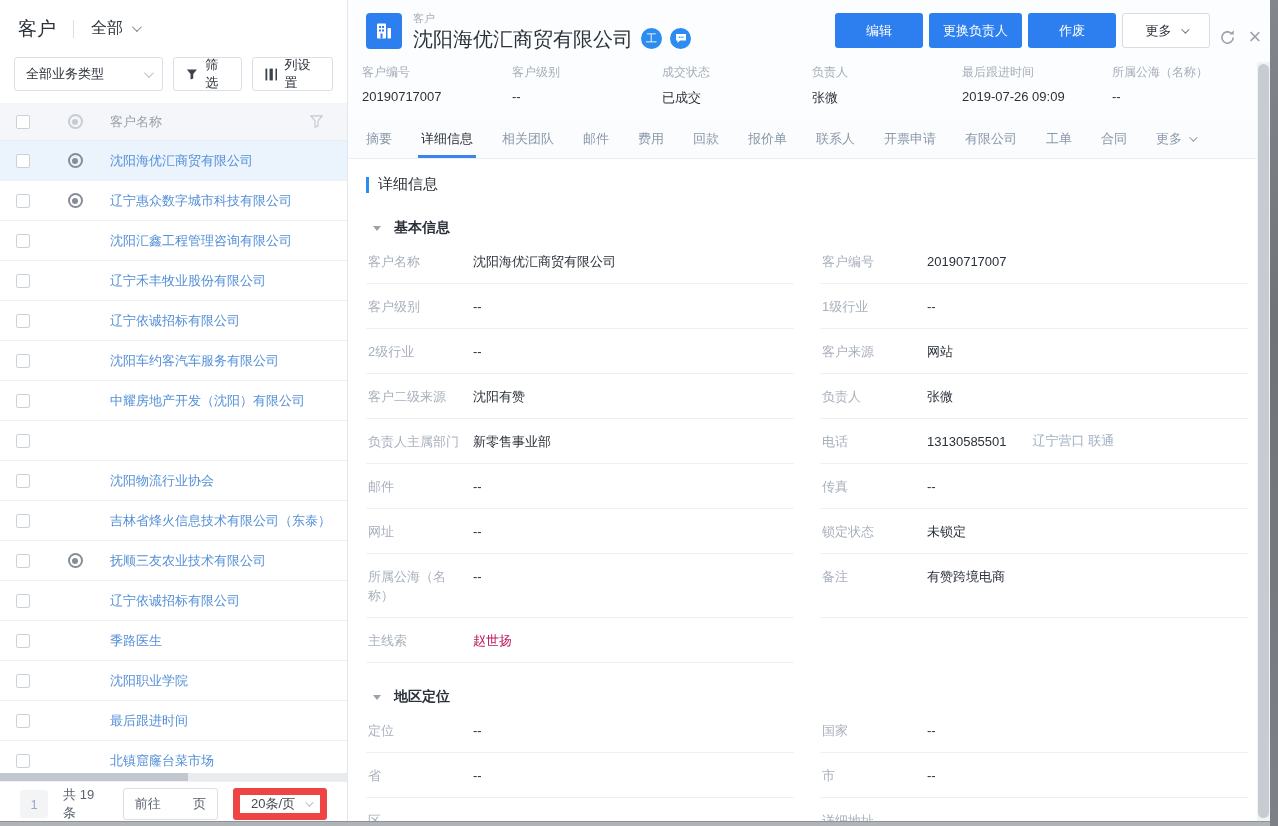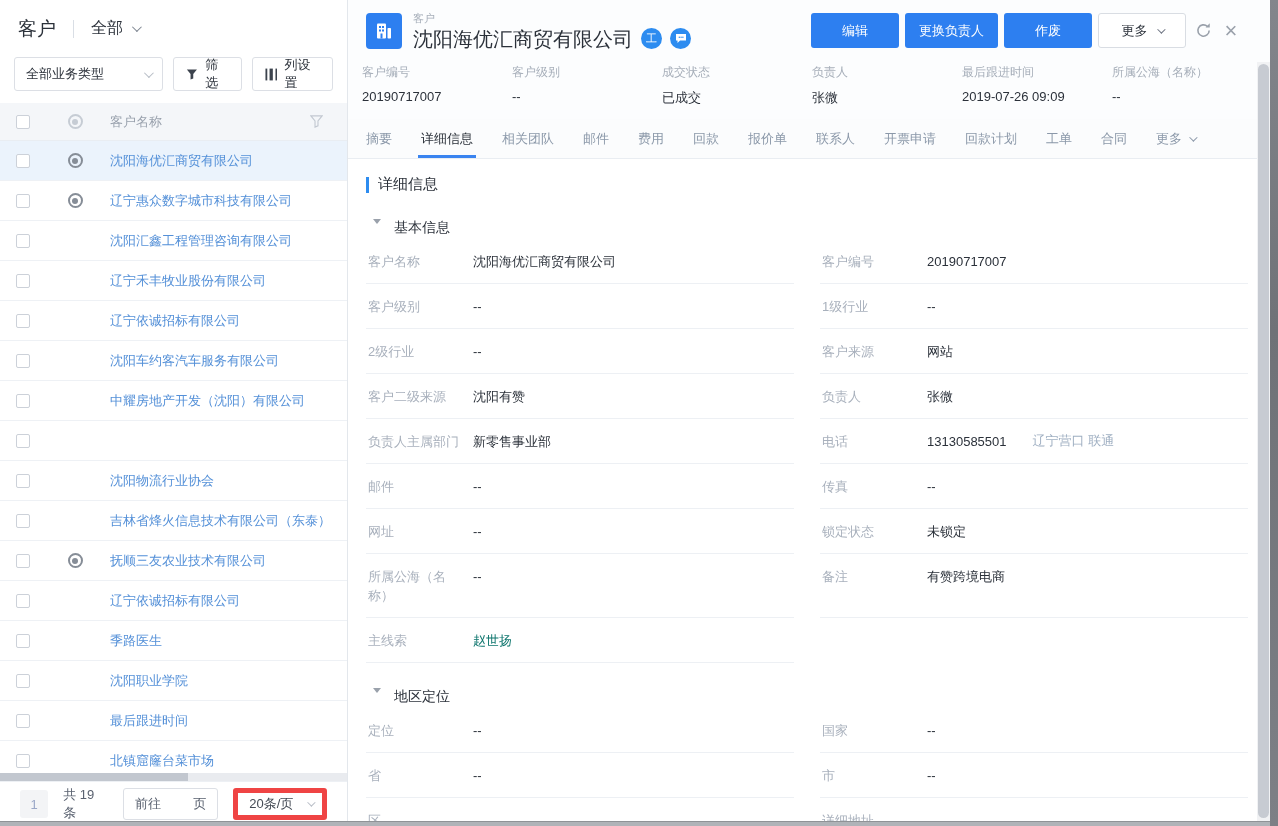--- a/index.html
+++ b/index.html
@@ -29,60 +29,60 @@
   .hdr-funnel { position:absolute; right:24px; top:12px; }
   .list { flex:1; overflow:hidden; }
   .row { height:40px; display:flex; align-items:center; border-bottom:1px solid #eef1f5; }
   .row.selected { background:#ebf3fc; }
   .row-name { margin-left:26px; color:#5490d8; white-space:nowrap; overflow:hidden; cursor:pointer; padding-right:8px; }
   .hscroll { flex:none; height:8px; background:#e9ebef; position:relative; }
   .hscroll-thumb { position:absolute; left:0; top:0; height:8px; width:188px; background:#c2c7cf; }
   .pagination { flex:none; height:45px; border-top:1px solid #edf0f4; display:flex; align-items:center; padding:0 20px; gap:15px; color:#5a6270; }
   .page-num { width:30px; height:28px; background:#f3f4f6; color:#9aa7c7; display:flex; align-items:center; justify-content:center; border-radius:3px; cursor:pointer; }
   .goto-box { width:100px; height:32px; border:1px solid #dcdfe5; border-radius:3px; display:flex; align-items:center; justify-content:space-between; padding:0 11px; color:#5a6270; cursor:text; }
-  .size-select { width:98px; height:32px; border:5px solid #ef4444; border-radius:3px; display:flex; align-items:center; justify-content:space-between; padding:0 9px 0 11px; color:#434a54; cursor:pointer; }
+  .size-select { width:98px; height:32px; border:7px solid #ef4444; border-radius:3px; display:flex; align-items:center; justify-content:space-between; padding:0 9px 0 11px; color:#434a54; cursor:pointer; }
   .size-select .chev { border-color:#b7bdc6; }
 
   
   .right-panel { flex:1; min-width:0; display:flex; flex-direction:column; position:relative; background:#fff; }
   .rp-top { background:#fcfdfe; flex:none; }
   .rp-header { height:62px; display:flex; align-items:center; padding:0 18px; position:relative; }
   .entity-icon { width:36px; height:36px; border-radius:4px; background:#2d7ff0; flex:none; display:flex; align-items:center; justify-content:center; }
   .title-block { margin-left:11px; }
   .entity-label { font-size:11px; color:#a6aeb9; line-height:15px; }
   .title-row { display:flex; align-items:center; gap:8px; }
   .company-title { font-size:20px; color:#2b313a; line-height:26px; }
   .round-icon { width:21px; height:21px; border-radius:50%; background:#2d8cf0; color:#fff; display:flex; align-items:center; justify-content:center; font-size:11px; cursor:pointer; flex:none; }
-  .hdr-actions { position:absolute; right:28px; top:13px; display:flex; align-items:center; gap:6px; }
+  .hdr-actions { position:absolute; right:4px; top:13px; display:flex; align-items:flex-end; gap:6px; }
   .btn-primary { min-width:88px; height:35px; background:#2d7ff0; color:#fff; font-size:13px; border:none; border-radius:3px; padding:0 14px; cursor:pointer; font-family:inherit; }
   .btn-more { width:88px; height:35px; background:#fff; border:1px solid #d9dde3; border-radius:3px; color:#2b313a; display:flex; align-items:center; justify-content:center; gap:9px; cursor:pointer; }
   .btn-more .chev { border-color:#6b7280; }
   .icon-btn { color:#9aa1ab; cursor:pointer; display:flex; align-items:center; justify-content:center; width:22px; height:22px; }
   .close-glyph { font-size:22px; line-height:20px; color:#9aa1ab; }
   .rp-summary { display:flex; padding:2px 0 12px 14px; }
   .sum-col { width:150px; flex:none; }
   .sum-col:last-child { flex:1; }
   .sum-label { font-size:12px; color:#a6aeb9; margin-bottom:8px; }
   .sum-value { font-size:13px; color:#2b313a; }
   .rp-tabs { height:40px; flex:none; display:flex; gap:29px; padding:0 18px; border-bottom:1px solid #e9edf2; background:#fbfcfd; color:#8b98a9; }
   .tab { display:flex; align-items:center; gap:7px; position:relative; cursor:pointer; white-space:nowrap; }
   .tab.active { color:#2b313a; }
   .tab.active::after { content:''; position:absolute; left:-3px; right:-3px; bottom:0; height:3px; background:#3a84f0; }
   .tab .chev { border-color:#8b98a9; }
 
   .rp-content { flex:1; overflow:hidden; padding:0 22px 0 18px; }
   .section-title { margin-top:16px; display:flex; align-items:center; font-size:15px; font-weight:500; color:#2b313a; }
   .section-bar { width:3px; height:16px; background:#2d8cf0; margin-right:9px; flex:none; }
-  .group-header { margin-top:25px; margin-bottom:2px; display:flex; gap:13px; font-size:14px; font-weight:400; color:#2b313a; padding-left:7px; cursor:pointer; }
+  .group-header { margin-top:25px; margin-bottom:2px; display:flex; align-items:center; gap:13px; font-size:14px; font-weight:700; color:#2b313a; padding-left:7px; cursor:pointer; }
   .tri-down { width:0; height:0; border-left:4px solid transparent; border-right:4px solid transparent; border-top:5px solid #9aa1ab; }
   .fields { display:grid; grid-template-columns:1fr 1fr; column-gap:26px; }
   .fcell { display:flex; align-items:flex-start; border-bottom:1px solid #edf0f4; padding:13px 0 12px 2px; }
   .flabel { flex:0 0 105px; padding-right:14px; color:#a8b0bc; line-height:19px; }
   .fvalue { color:#2b313a; line-height:19px; }
-  .fvalue.link { color:#0f766e; cursor:pointer; }
+  .fvalue.link { color:#be185d; cursor:pointer; }
   .fextra { color:#9fafc2; margin-left:26px; }
 
   .vscroll { position:absolute; top:62px; right:0; bottom:5px; width:13px; background:#f1f2f4; }
   .vscroll-thumb { position:absolute; top:2px; bottom:3px; left:1px; width:11px; background:#c7cbd2; border-radius:6px; cursor:pointer; }
 
   .edge-strip { width:8px; flex:none; background:linear-gradient(180deg,#83868c,#6f7277 40%,#7d8086); }
   .bottom-strip { position:absolute; left:0; right:8px; bottom:0; height:5px; background:#b0b3b8; border-top:1px solid #8f9296; z-index:40; }
 
   svg { display:block; }
 </style>
@@ -344,21 +344,21 @@
     <div class="rp-tabs">
       <span class="tab">摘要</span>
       <span class="tab active">详细信息</span>
       <span class="tab">相关团队</span>
       <span class="tab">邮件</span>
       <span class="tab">费用</span>
       <span class="tab">回款</span>
       <span class="tab">报价单</span>
       <span class="tab">联系人</span>
       <span class="tab">开票申请</span>
-      <span class="tab">回款计划</span>
+      <span class="tab">有限公司</span>
       <span class="tab">工单</span>
       <span class="tab">合同</span>
       <span class="tab">
         <span>更多</span>
         <span class="chev small"></span>
       </span>
     </div>
 
     <div class="rp-content">
       <div class="section-title">

